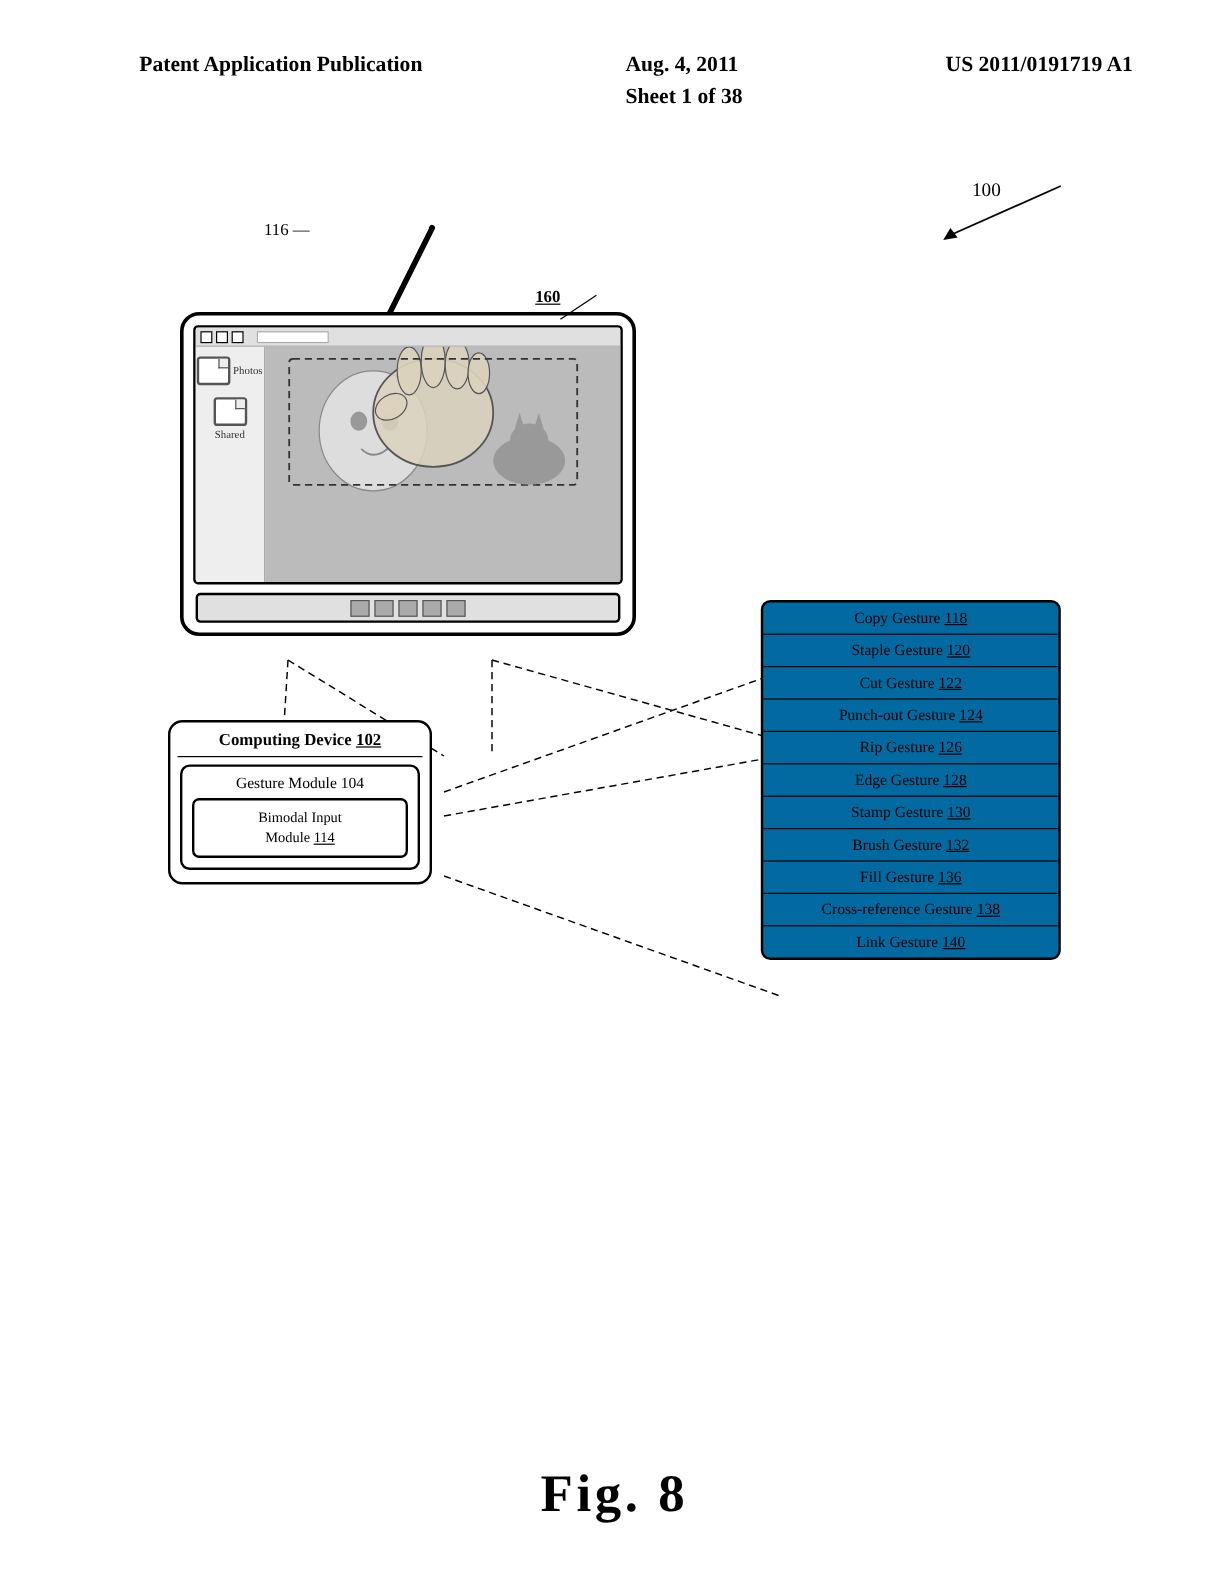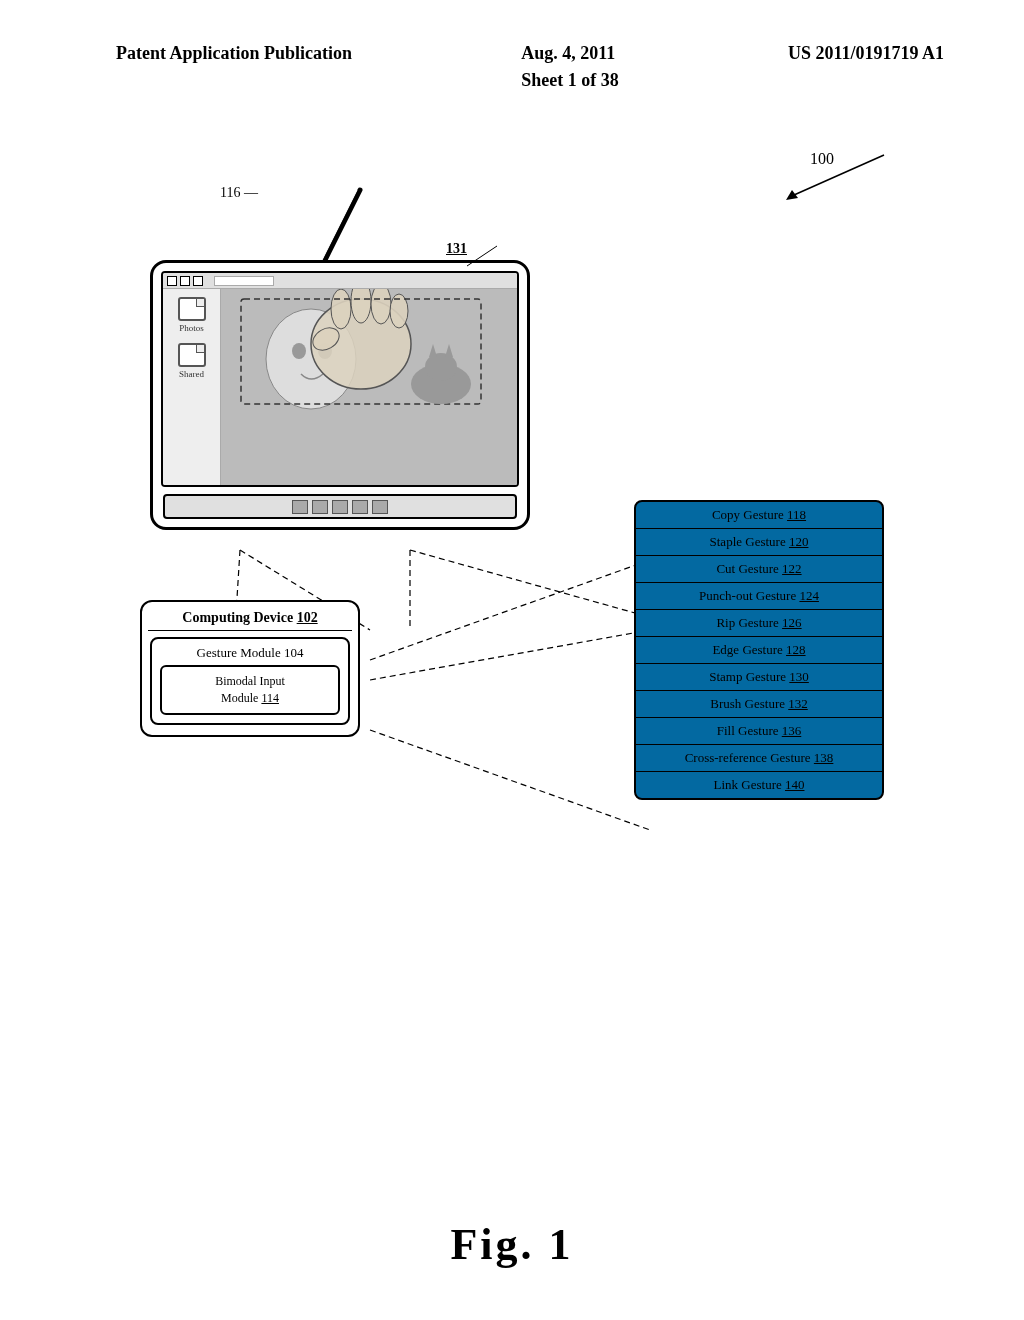--- a/index.html
+++ b/index.html
@@ -99,40 +99,40 @@
       <line x1="80" y1="10" x2="20" y2="130" stroke="#000" stroke-width="5" stroke-linecap="round"></line>
       <line x1="77" y1="10" x2="17" y2="130" stroke="#fff" stroke-width="1"></line>
       <polygon points="20,130 15,150 28,138" fill="#000"></polygon>
 
       <line x1="15" y1="148" x2="22" y2="140" stroke="#000" stroke-width="1.5"></line>
     </svg>
 
     <div style="position:absolute;top:80px;left:30px;width:380px;height:270px;border:3px solid #000;border-radius:16px;background:#fff;">
 
       <div style="position:absolute;top:-22px;right:60px;font-size:14px;font-weight:bold;text-decoration:underline;">
-        <span>131</span>
+        <span>160</span>
       </div>
       <svg style="position:absolute;top:-22px;right:20px;width:50px;height:30px;">
         <line x1="40" y1="5" x2="10" y2="25" stroke="#000" stroke-width="1"></line>
       </svg>
 
       <div style="position:absolute;top:8px;left:8px;right:8px;bottom:40px;border:2px solid #000;border-radius:4px;overflow:hidden;background:#f8f8f8;">
 
         <div style="height:16px;background:#e0e0e0;border-bottom:1px solid #aaa;display:flex;align-items:center;padding:0 4px;gap:3px;">
           <div style="width:10px;height:10px;border:1px solid #000;background:#fff;"></div>
           <div style="width:10px;height:10px;border:1px solid #000;background:#fff;"></div>
           <div style="width:10px;height:10px;border:1px solid #000;background:#fff;"></div>
           <div style="width:60px;height:10px;border:1px solid #aaa;background:#fff;margin-left:8px;"></div>
         </div>
 
         <div style="display:flex;height:calc(100% - 16px);">
 
           <div style="width:58px;border-right:1px solid #aaa;background:#eee;display:flex;flex-direction:column;align-items:center;padding:8px 2px;gap:10px;">
 
-            <div style="display:flex;flex-direction:column;align-items:center;gap:2px;">
+            <div style="display:flex;flex-direction:row;align-items:center;gap:2px;">
               <div style="width:28px;height:24px;border:2px solid #555;border-radius:3px;background:#fff;position:relative;">
 
                 <div style="position:absolute;top:0;right:0;width:8px;height:8px;border-left:1px solid #555;border-bottom:1px solid #555;background:#eee;"></div>
               </div>
               <span style="font-size:9px;color:#333;">Photos</span>
             </div>
 
             <div style="display:flex;flex-direction:column;align-items:center;gap:2px;">
               <div style="width:28px;height:24px;border:2px solid #555;border-radius:3px;background:#fff;position:relative;">
                 <div style="position:absolute;top:0;right:0;width:8px;height:8px;border-left:1px solid #555;border-bottom:1px solid #555;background:#eee;"></div>
@@ -244,13 +244,13 @@
     <div style="padding:5px 12px;font-size:13px;border-bottom:1px solid #000;text-align:center;">
       Cross-reference Gesture <span style="text-decoration:underline;">138</span>
     </div>
     <div style="padding:5px 12px;font-size:13px;text-align:center;">
       Link Gesture <span style="text-decoration:underline;">140</span>
     </div>
   </div>
 
 </div>
 
-<div style="position:absolute;bottom:50px;left:50%;transform:translateX(-50%);font-size:44px;font-weight:bold;letter-spacing:3px;">Fig. 1</div>
+<div style="position:absolute;bottom:50px;left:50%;transform:translateX(-50%);font-size:44px;font-weight:bold;letter-spacing:3px;">Fig. 8</div>
 
 </body></html>

